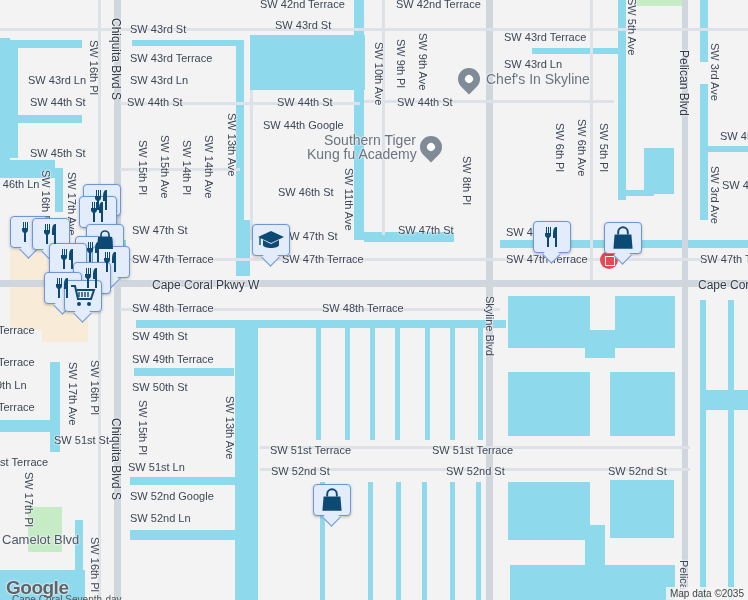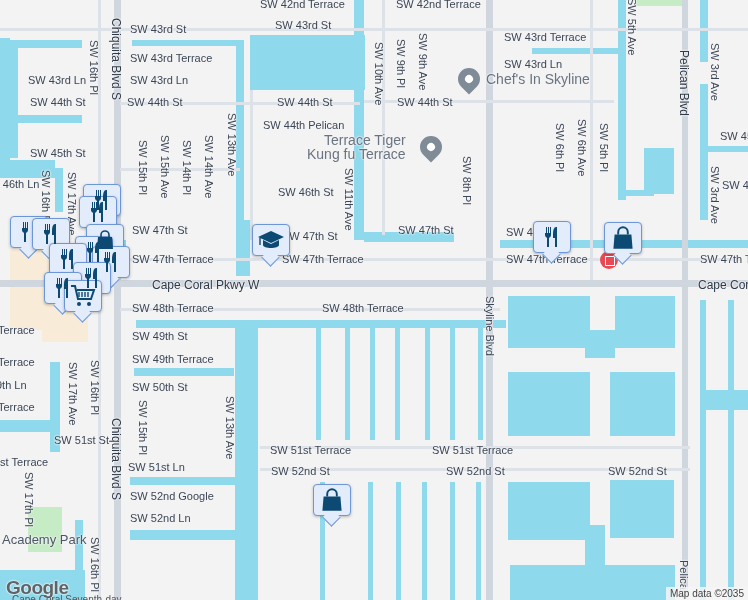--- a/index.html
+++ b/index.html
@@ -128,21 +128,21 @@
   <span class="lbl" style="left:275px;top:19px;">SW 43rd St</span>
   <span class="lbl" style="left:130px;top:52px;">SW 43rd Terrace</span>
   <span class="lbl" style="left:504px;top:31px;">SW 43rd Terrace</span>
   <span class="lbl" style="left:28px;top:74px;">SW 43rd Ln</span>
   <span class="lbl" style="left:130px;top:74px;">SW 43rd Ln</span>
   <span class="lbl" style="left:504px;top:58px;">SW 43rd Ln</span>
   <span class="lbl" style="left:30px;top:96px;">SW 44th St</span>
   <span class="lbl" style="left:127px;top:96px;">SW 44th St</span>
   <span class="lbl" style="left:277px;top:96px;">SW 44th St</span>
   <span class="lbl" style="left:397px;top:96px;">SW 44th St</span>
-  <span class="lbl" style="left:263px;top:119px;">SW 44th Pelican</span>
+  <span class="lbl" style="left:263px;top:119px;">SW 44th Google</span>
   <span class="lbl" style="left:30px;top:147px;">SW 45th St</span>
   <span class="lbl" style="left:720px;top:130px;">SW 45</span>
   <span class="lbl" style="left:-18px;top:178px;">SW 46th Ln</span>
   <span class="lbl" style="left:278px;top:186px;">SW 46th St</span>
   <span class="lbl" style="left:722px;top:179px;">SW 4</span>
   <span class="lbl" style="left:132px;top:224px;">SW 47th St</span>
   <span class="lbl" style="left:282px;top:230px;">SW 47th St</span>
   <span class="lbl" style="left:398px;top:224px;">SW 47th St</span>
   <span class="lbl" style="left:506px;top:226px;">SW 4</span>
   <span class="lbl" style="left:132px;top:253px;">SW 47th Terrace</span>
@@ -192,23 +192,23 @@
   <span class="lbl v" style="left:89px;top:360px;">SW 16th Pl</span>
   <span class="lbl v" style="left:137px;top:400px;">SW 15th Pl</span>
   <span class="lbl v" style="left:224px;top:396px;">SW 13th Ave</span>
   <span class="lbl v" style="left:23px;top:472px;">SW 17th Pl</span>
   <span class="lbl v" style="left:89px;top:537px;">SW 16th Pl</span>
   <span class="lbl" style="left:256px;top:244px;">S</span>
 
   <div class="pin" style="left:458px;top:68px;"></div>
   <span class="lbl poi" style="left:486px;top:73px;">Chef's In Skyline</span>
   <div class="pin" style="left:420px;top:136px;"></div>
-  <span class="lbl poi" style="left:324px;top:134px;">Terrace Tiger</span>
-  <span class="lbl poi" style="left:307px;top:148px;">Kung fu Terrace</span>
-  <span class="lbl park-lbl" style="left:2px;top:534px;">Academy Park</span>
+  <span class="lbl poi" style="left:324px;top:134px;">Southern Tiger</span>
+  <span class="lbl poi" style="left:307px;top:148px;">Kung fu Academy</span>
+  <span class="lbl park-lbl" style="left:2px;top:534px;">Camelot Blvd</span>
 
   <div class="hospital" style="left:600px;top:251px;"></div>
 
   <div class="marker" style="left:83px;top:184px;">
     <svg width="20" height="22" viewBox="0 0 20 22">
         <path d="M3 1v8c0 1.5 1 2.5 2 2.7V21h2V11.7c1-.2 2-1.2 2-2.7V1H8v6H7V1H6v6H5V1H4v6H3z M14 1c-2 0-3 3-3 7v4h2v9h2V1z" fill="#0d4a73"></path>
       </svg>
   </div>
   <div class="marker" style="left:79px;top:196px;">
     <svg width="20" height="22" viewBox="0 0 20 22">

